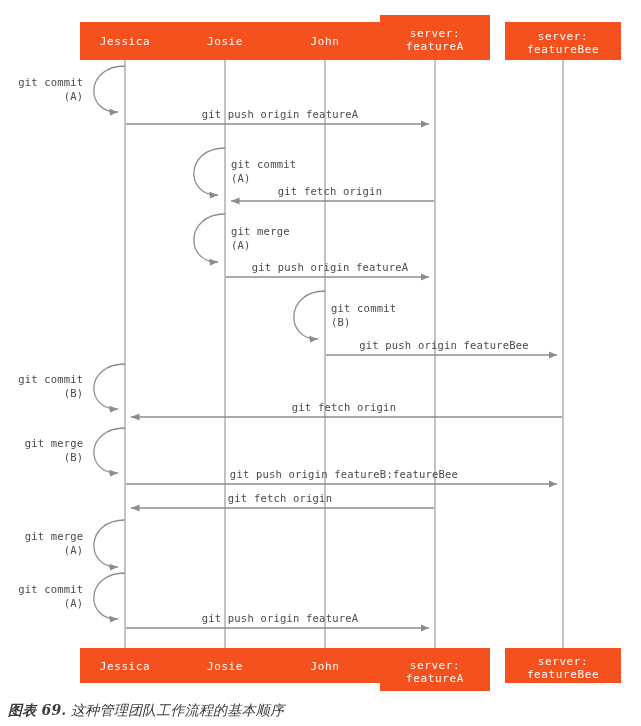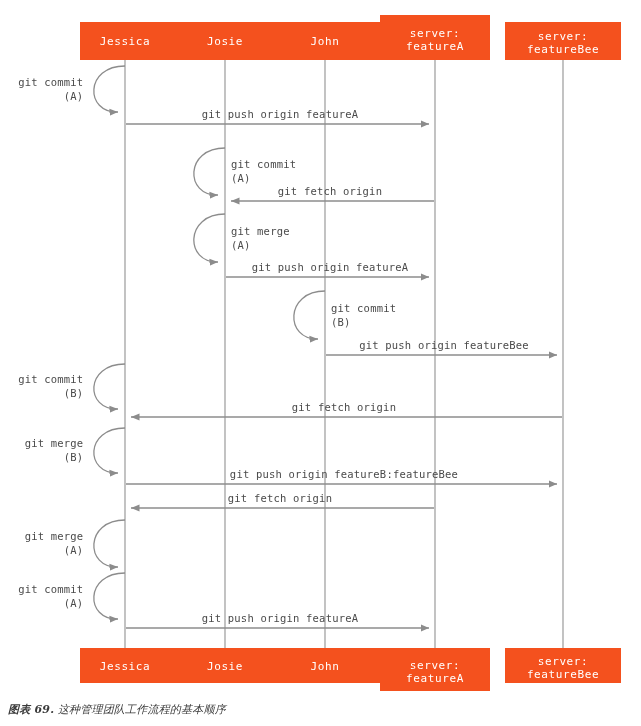--- a/index.html
+++ b/index.html
@@ -66,21 +66,21 @@
     fill: none;
   }
   .actor-box { fill: #f4511e; }
   #caption {
     position: absolute;
     left: 8px;
     top: 702px;
     width: 620px;
     font-family: "DejaVu Serif", "Liberation Serif", serif;
     font-style: italic;
-    font-size: 11px;
+    font-size: 14px;
     color: #3a3a3a;
     letter-spacing: 0.2px;
     white-space: nowrap;
   }
   #caption .cap-num { font-weight: bold; font-style: italic; }
 </style>
 </head>
 <body>
 
 <div id="diagram-root">

